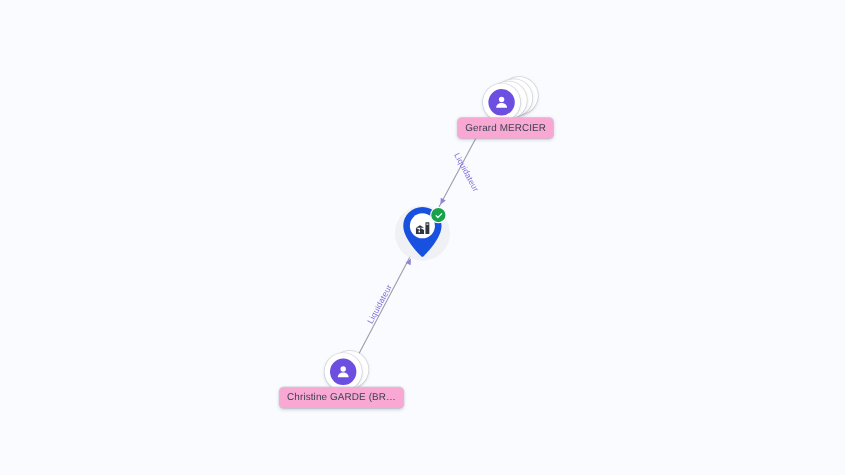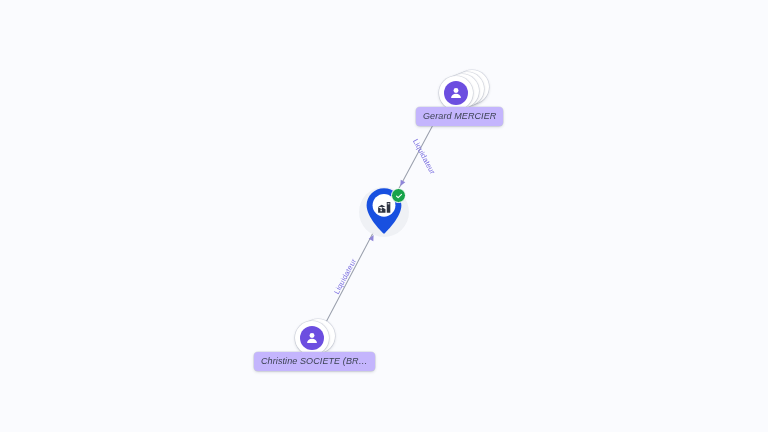--- a/index.html
+++ b/index.html
@@ -109,29 +109,28 @@
     background: #17a34a;
     border: 1.3px solid #ffffff;
     display: flex;
     align-items: center;
     justify-content: center;
   }
 
   
   .label-pill {
     position: absolute;
-    background: #c4b5fd;
+    background: #f9a8d4;
     border-radius: 4px;
     padding: 4px 7px 5px 7px;
     font-size: 9px;
     color: #3b4252;
     white-space: nowrap;
     box-shadow: 0 1px 3px rgba(60,64,80,.22), 0 0 0 .6px rgba(198,203,216,.6);
     letter-spacing: .1px;
-    font-style: italic;
   }
 
   .label-company {
     position: absolute;
     background: #1668e3;
     border-radius: 4px;
     padding: 4px 9px 5px 9px;
     font-size: 9px;
     color: #ffffff;
     white-space: nowrap;
@@ -209,15 +208,15 @@
         <div class="person-avatar">
           <svg width="16" height="16" viewBox="0 0 24 24" aria-hidden="true">
             <circle cx="12" cy="8.3" r="3.7" fill="#ffffff"></circle>
             <path d="M4.6 19.6c0-4.1 3.3-6.5 7.4-6.5s7.4 2.4 7.4 6.5z" fill="#ffffff"></path>
           </svg>
         </div>
       </div>
     </div>
   </div>
 
-  <div class="label-pill" style="left:254px; top:352px;">Christine SOCIETE (BR…</div>
+  <div class="label-pill" style="left:254px; top:352px;">Christine GARDE (BR…</div>
 
 </div>
 
 </body></html>

